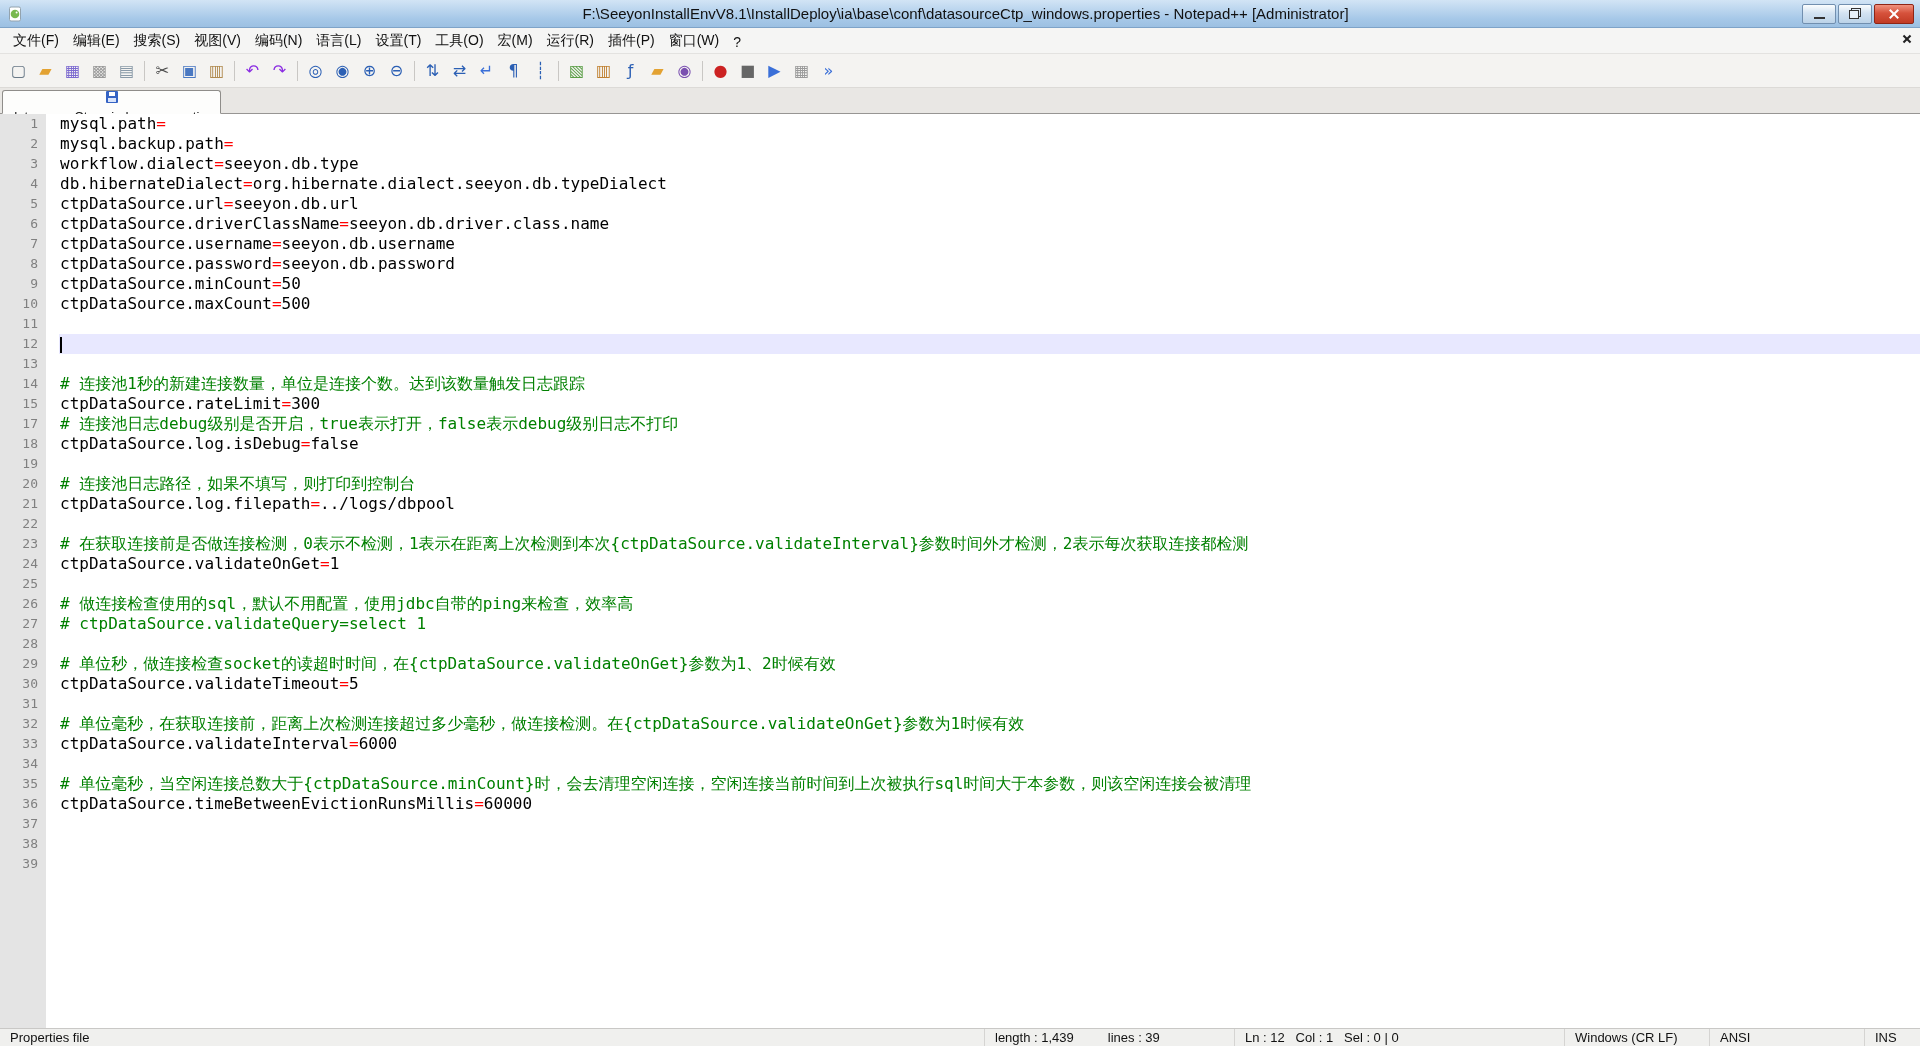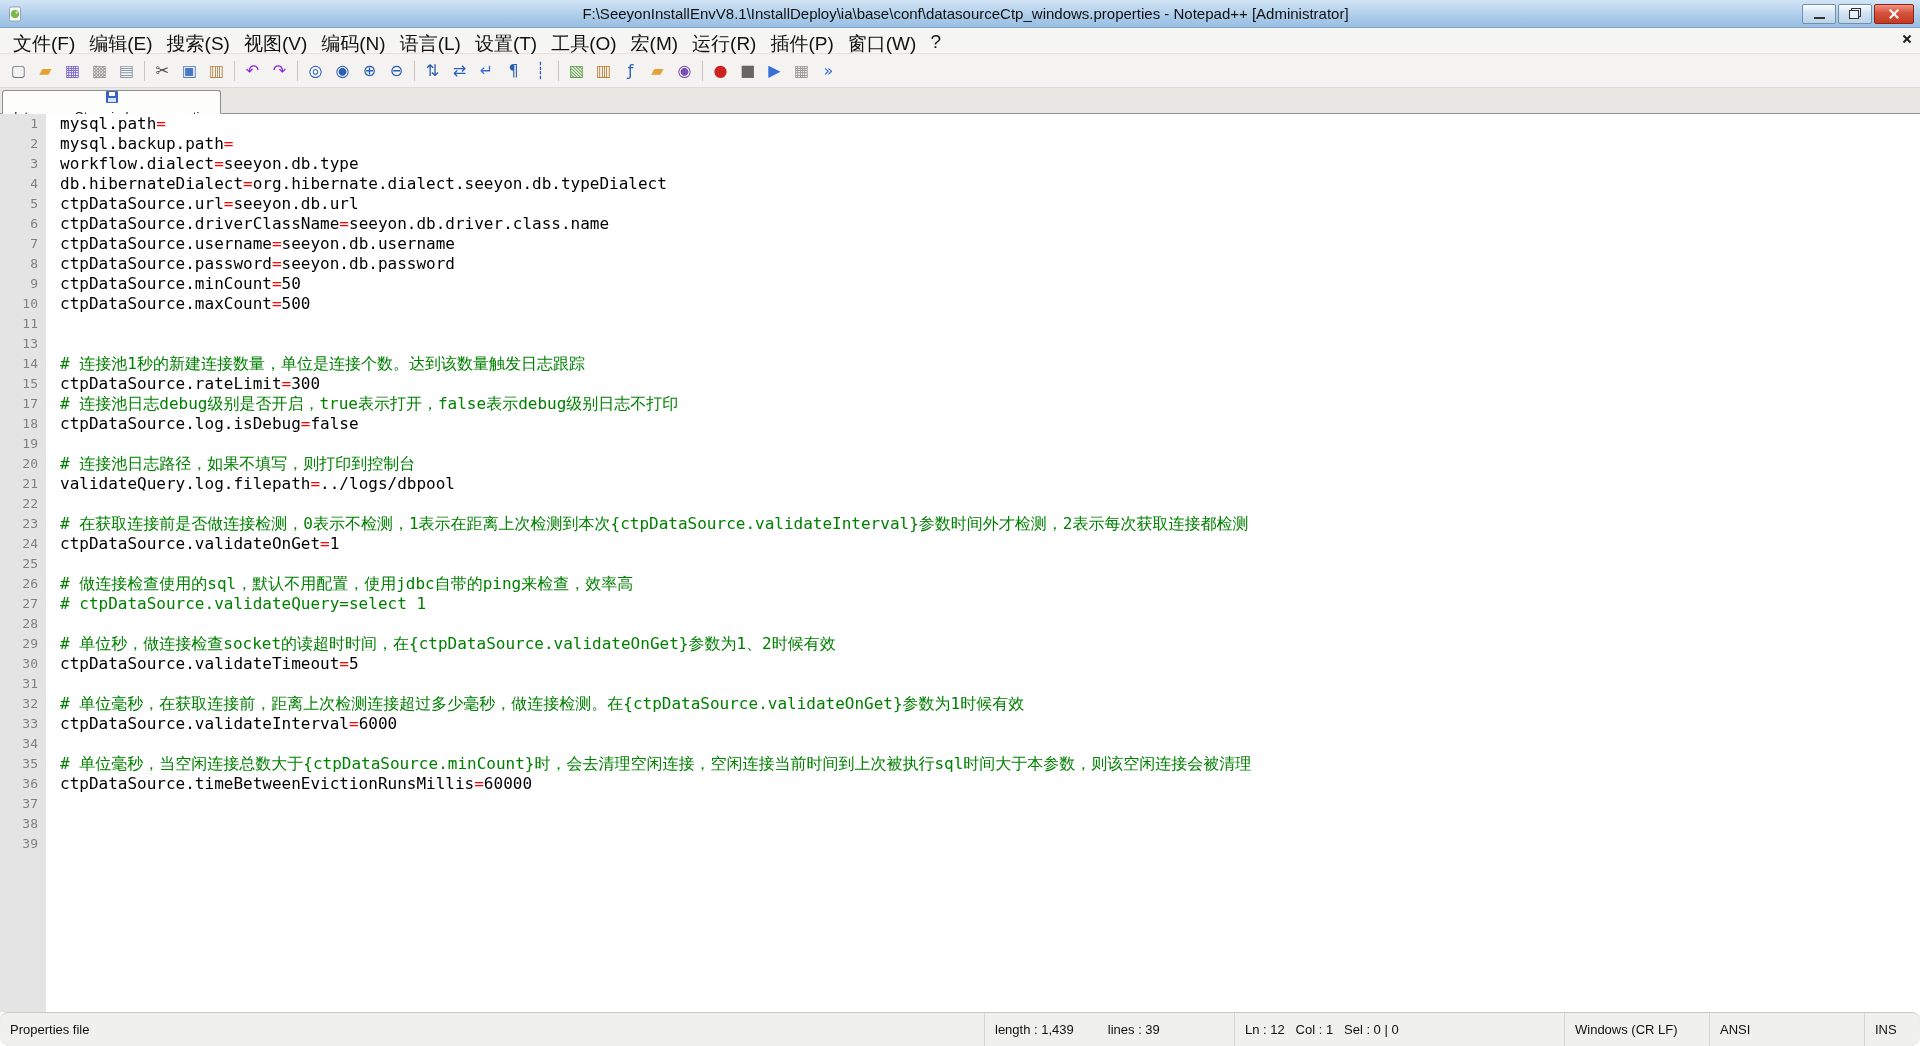--- a/index.html
+++ b/index.html
@@ -36,21 +36,21 @@
   .xmark { position:relative; width:12px; height:12px; display:inline-block; }
   .xmark::before,.xmark::after { content:""; position:absolute; left:0; top:5px; width:12px; height:2px; background:currentColor; }
   .xmark::before { transform:rotate(45deg); } .xmark::after { transform:rotate(-45deg); }
   .xmark.small { width:10px; height:10px; }
   .xmark.small::before,.xmark.small::after { width:10px; top:4px; height:2px; }
   .wbtn.close .xmark { color:#fff; }
 
   
   .menubar {
     height:26px; flex:none; background:#f5f5f4; border-bottom:1px solid #e3e2e0;
-    display:flex; align-items:flex-start; padding:0 6px; position:relative; font-size:19px;
+    display:flex; align-items:flex-end; padding:0 6px; position:relative; font-size:14px;
   }
   .menu-item { padding:3px 7px; color:#111; cursor:default; }
   .menu-close { position:absolute; right:8px; top:6px; color:#222; }
 
   
   .toolbar {
     height:34px; flex:none; background:#f4f3f1; border-bottom:1px solid #dcdad7;
     display:flex; align-items:center; padding:0 5px;
   }
   .ticon {
@@ -90,22 +90,22 @@
   .code { flex:1; white-space:pre; padding-left:1px; color:#000; }
   .row.current .code { background:var(--current-line-bg,#e8e8ff); }
   .tk { color:var(--key,#000000); }
   .ta { color:var(--assignment,#ff0000); }
   .tv { color:var(--value,#000000); }
   .tc { color:var(--comment,#008000); }
   .caret { display:inline-block; width:2px; height:16px; background:#000; vertical-align:middle; margin-right:-2px; }
 
   
   .statusbar {
-    height:34px; flex:none; background:#f0f0ee; border-top:1px solid #c9c8c6;
-    display:flex; align-items:stretch; font-size:13px; color:#111;border-radius:8px;
+    height:18px; flex:none; background:#f0f0ee; border-top:1px solid #c9c8c6;
+    display:flex; align-items:stretch; font-size:13px; color:#111;
   }
   .seg { display:flex; align-items:center; padding:0 10px; border-right:1px solid #d5d4d2; white-space:pre; }
   .seg span { white-space:pre; }
   .seg.doc { flex:1; }
   .seg.len { width:250px; gap:34px; }
   .seg.pos { width:330px;text-align:center; }
   .seg.eol { width:145px; }
   .seg.enc { width:155px; }
   .seg.ins { width:55px; border-right:none; justify-content:flex-start; }
 </style>
@@ -250,20 +250,25 @@
       <div class="row">
         <span class="gutter">10</span>
         <span class="fold"></span>
         <span class="code"><span class="tk">ctpDataSource.maxCount</span><span class="ta">=</span><span class="tv">500</span></span>
       </div>
       <div class="row">
         <span class="gutter">11</span>
         <span class="fold"></span>
         <span class="code"></span>
       </div>
+      <div class="row current">
+        <span class="gutter">12</span>
+        <span class="fold"></span>
+        <span class="code"><span class="caret"></span></span>
+      </div>
       <div class="row">
         <span class="gutter">13</span>
         <span class="fold"></span>
         <span class="code"></span>
       </div>
       <div class="row">
         <span class="gutter">14</span>
         <span class="fold"></span>
         <span class="code"><span class="tc"># 连接池1秒的新建连接数量，单位是连接个数。达到该数量触发日志跟踪</span></span>
       </div>
@@ -288,21 +293,21 @@
         <span class="code"></span>
       </div>
       <div class="row">
         <span class="gutter">20</span>
         <span class="fold"></span>
         <span class="code"><span class="tc"># 连接池日志路径，如果不填写，则打印到控制台</span></span>
       </div>
       <div class="row">
         <span class="gutter">21</span>
         <span class="fold"></span>
-        <span class="code"><span class="tk">validateQuery.log.filepath</span><span class="ta">=</span><span class="tv">../logs/dbpool</span></span>
+        <span class="code"><span class="tk">ctpDataSource.log.filepath</span><span class="ta">=</span><span class="tv">../logs/dbpool</span></span>
       </div>
       <div class="row">
         <span class="gutter">22</span>
         <span class="fold"></span>
         <span class="code"></span>
       </div>
       <div class="row">
         <span class="gutter">23</span>
         <span class="fold"></span>
         <span class="code"><span class="tc"># 在获取连接前是否做连接检测，0表示不检测，1表示在距离上次检测到本次{ctpDataSource.validateInterval}参数时间外才检测，2表示每次获取连接都检测</span></span>

